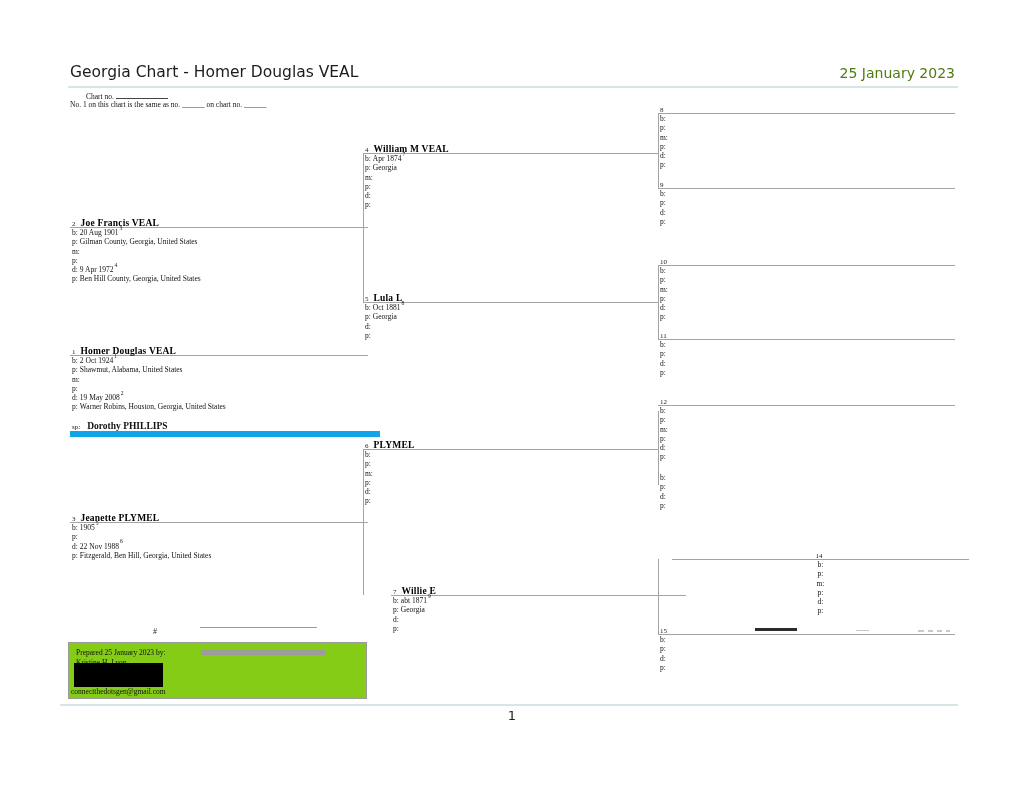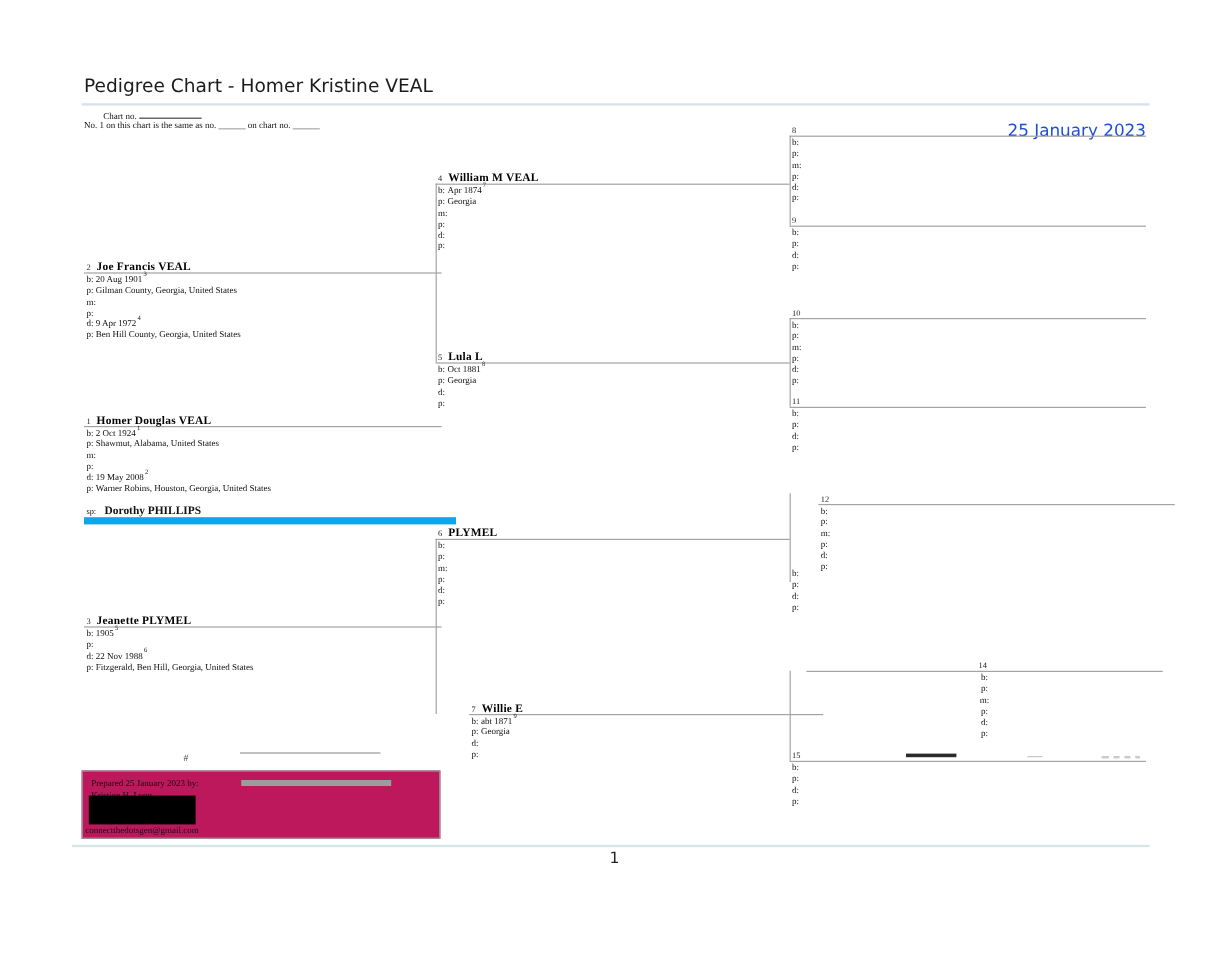--- a/index.html
+++ b/index.html
@@ -2,21 +2,21 @@
 <html><head>
 <meta charset="utf-8">
 <style>
   html,body{margin:0;padding:0;background:#fff;}
   #page{position:relative;width:1024px;height:796px;background:#ffffff;overflow:hidden;
         font-family:"Liberation Serif",serif;color:#111;}
   
   .title{position:absolute;left:70px;top:63px;font-family:"DejaVu Sans",sans-serif;
          font-size:15.5px;color:#1c1c1c;white-space:nowrap;}
   .hdate{position:absolute;top:65px;right:69px;font-family:"DejaVu Sans",sans-serif;
-         font-size:14px;color:#1d4ed8;margin-top:36px;}
+         font-size:14px;color:#4d7c0f;}
   .rule{position:absolute;height:2px;background:#d7e4e8;}
   .chartno{position:absolute;left:86px;top:91px;font-size:7.5px;white-space:nowrap;}
   .cblank{display:inline-block;width:52px;height:7px;border-bottom:1px solid #444;}
   .noteline{position:absolute;left:70px;top:100px;font-size:7.5px;white-space:nowrap;}
   
   .person{position:absolute;}
   .name-row{height:12px;border-bottom:1px solid #a3a3a3;white-space:nowrap;line-height:12px;}
   .pnum{font-size:7px;margin-left:2px;margin-right:5px;color:#222;}
   .pname{font-weight:bold;font-size:9.5px;letter-spacing:.2px;color:#000;}
   .frow{height:9.3px;line-height:9.5px;white-space:nowrap;padding-left:2px;font-size:7.5px;color:#111;}
@@ -28,36 +28,36 @@
           border-bottom:6px solid #0ea5e9;white-space:nowrap;line-height:15px;}
   .splab{font-size:7px;margin-left:2px;margin-right:7px;}
   .spname{font-weight:bold;font-size:9.5px;}
   
   .mark{position:absolute;background:#999;}
   .fmark{position:absolute;background:#c9c9c9;}
   .hash{position:absolute;left:153px;top:627px;font-size:8px;color:#333;}
   .redact15{position:absolute;left:755px;top:628px;width:42px;height:3px;background:#2b2b2b;}
   
   .prepbox{position:absolute;left:68px;top:642px;width:297px;height:55px;
-           border:1px solid #9a9a9a;background:#be185d;}
+           border:1px solid #9a9a9a;background:#84cc16;}
   .prep-line1{position:absolute;left:7px;top:5px;font-size:7.5px;white-space:nowrap;}
   .redact-bar{position:absolute;left:132px;top:7px;width:125px;height:5px;background:#9c9c9c;}
   .prep-line2{position:absolute;left:7px;top:15px;font-size:7.5px;white-space:nowrap;}
   .blackbox{position:absolute;left:5px;top:20px;width:89px;height:24px;background:#000;}
   .prep-email{position:absolute;left:2px;top:44px;font-size:7.5px;white-space:nowrap;}
   
   .pagenum{position:absolute;left:0;top:708px;width:1024px;text-align:center;
            font-family:"DejaVu Sans",sans-serif;font-size:13px;color:#222;}
 </style>
 </head>
 <body>
 
 <div id="page">
 
-  <div class="title">Pedigree Chart - Homer Kristine VEAL</div>
+  <div class="title">Georgia Chart - Homer Douglas VEAL</div>
   <div class="hdate">25 January 2023</div>
   <div class="rule" style="left:68px;top:86px;width:890px;"></div>
   <div class="chartno">
     <span>Chart no.</span>
     <span class="cblank"></span>
   </div>
   <div class="noteline">No. 1 on this chart is the same as no. ______ on chart no. ______</div>
 
   <div id="chart-area">
       <div class="person" style="left: 70px; top: 343px; width: 298px;">
@@ -142,21 +142,21 @@
         <div class="frow"><span class="flab">d:</span><span class="fval"></span></div>
         <div class="frow"><span class="flab">p:</span><span class="fval"></span></div>
       </div>
       <div class="person" style="left: 658px; top: 327px; width: 297px;">
         <div class="name-row"><span class="pnum">11</span><span class="pname"></span></div>
         <div class="frow"><span class="flab">b:</span><span class="fval"></span></div>
         <div class="frow"><span class="flab">p:</span><span class="fval"></span></div>
         <div class="frow"><span class="flab">d:</span><span class="fval"></span></div>
         <div class="frow"><span class="flab">p:</span><span class="fval"></span></div>
       </div>
-      <div class="person" style="left: 658px; top: 408px; width: 297px; padding-left: 24px;">
+      <div class="person" style="left: 658px; top: 393px; width: 297px;">
         <div class="name-row"><span class="pnum">12</span><span class="pname"></span></div>
         <div class="frow"><span class="flab">b:</span><span class="fval"></span></div>
         <div class="frow"><span class="flab">p:</span><span class="fval"></span></div>
         <div class="frow"><span class="flab">m:</span><span class="fval"></span></div>
         <div class="frow"><span class="flab">p:</span><span class="fval"></span></div>
         <div class="frow"><span class="flab">d:</span><span class="fval"></span></div>
         <div class="frow"><span class="flab">p:</span><span class="fval"></span></div>
       </div>
       <div class="person" style="left: 658px; top: 473px; width: 297px;">
         <div class="frow"><span class="flab">b:</span><span class="fval"></span></div>

